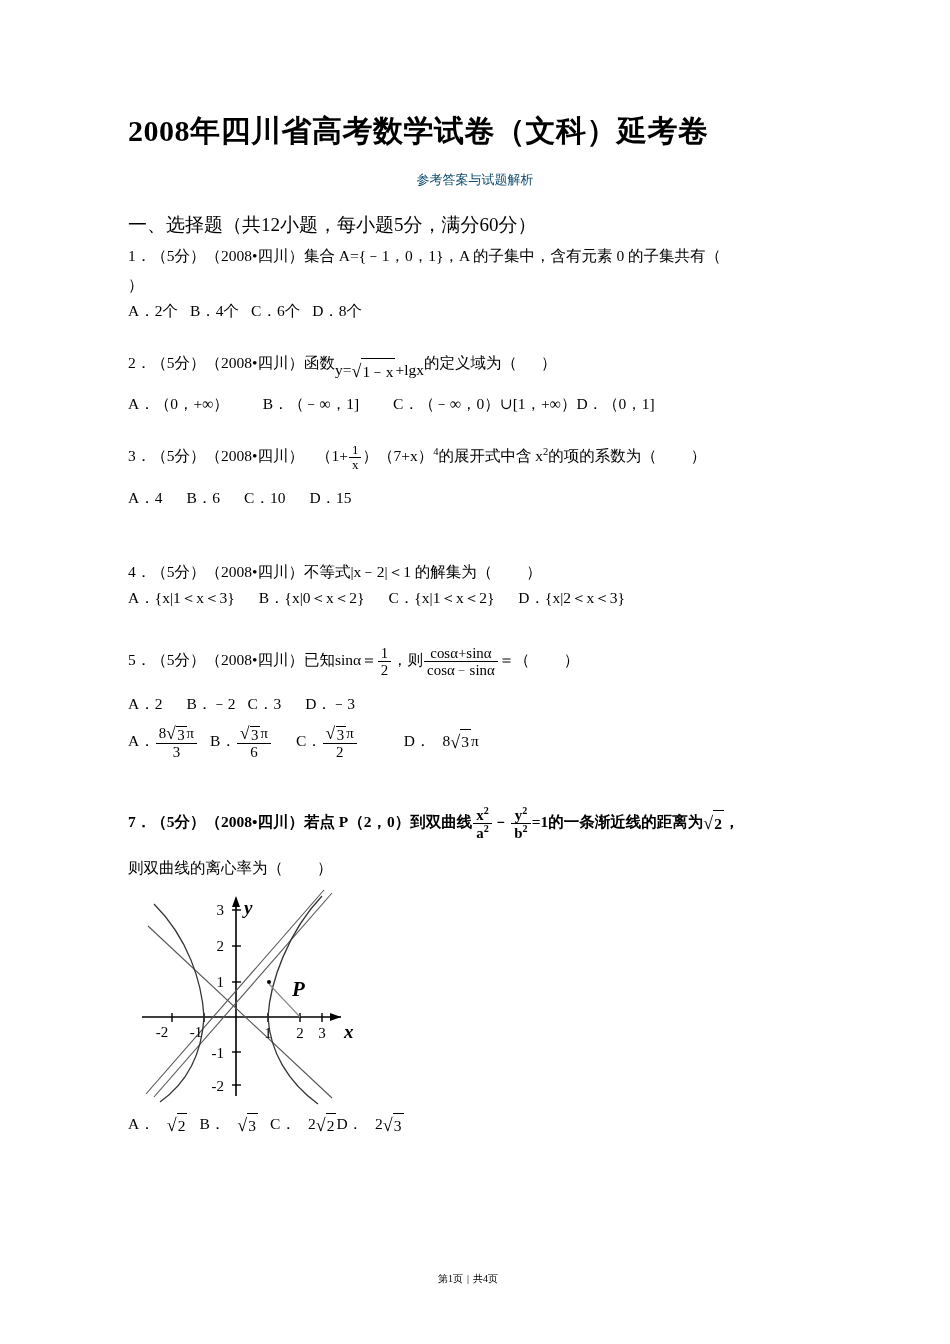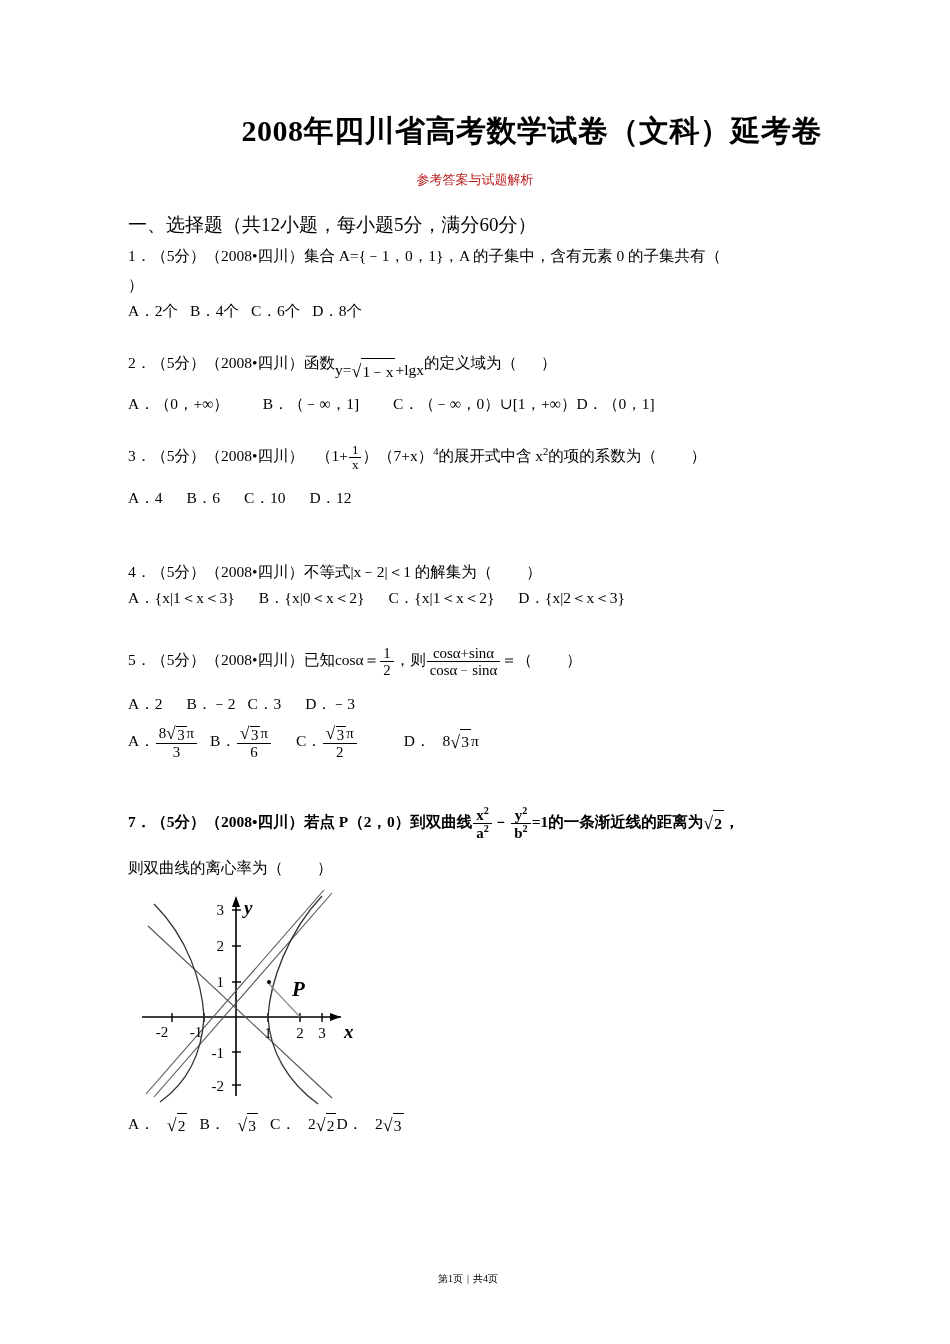--- a/index.html
+++ b/index.html
@@ -19,35 +19,35 @@
     position: absolute;
     left: 0; top: 0;
     width: 950px;
     height: 1344px;
     box-sizing: border-box;
     padding: 0 128px;
   }
 
   
   .doc-title {
-    text-align: right;
+    text-align: left;
     font-size: 30px;
     font-weight: bold;
     letter-spacing: 0.5px;
     margin: 0;
     padding-top: 112px;
     line-height: 1.25;
     font-family: "Liberation Serif", "DejaVu Serif", serif;
   }
   .doc-subtitle {
     text-align: center;
     font-size: 13px;
     margin: 0;
     padding-top: 21px;
-    color: #b91c1c;
+    color: #0c4a6e;
   }
 
   
   .section-head {
     font-size: 19px;
     margin-top: 21px;
     line-height: 1.55;
   }
   .q {
     font-size: 15.5px;
@@ -153,32 +153,32 @@
     <span>2．</span><span>（5分）</span><span>（2008•四川）</span><span>函数</span><span class="mathline drop"><span>y=</span><span class="sqrt"><span class="rad">√</span><span class="bar">1﹣x</span></span><span>+lgx</span></span><span>的定义域为（</span><span class="sp-2"></span><span>）</span>
   </div>
   <div class="opts opts-sp">
     <span class="opt"><span>A．</span><span>（0，+∞）</span></span><span class="sp-3"></span><span class="opt"><span>B．</span><span>（﹣∞，1]</span></span><span class="sp-3"></span><span class="opt"><span>C．</span><span>（﹣∞，0）∪[1，+∞）</span></span><span class="opt"><span>D．</span><span>（0，1]</span></span>
   </div>
 
   <div class="q q-gap-xl">
     <span>3．</span><span>（5分）</span><span>（2008•四川）</span><span class="sp-1"></span><span class="mathline"><span>（1+</span><span class="frac frac-sm"><span class="num">1</span><span class="den">x</span></span><span>）（7+x）</span><sup class="sm">4</sup></span><span>的展开式中含 x</span><sup class="sm">2</sup><span>的项的系数为（</span><span class="sp-3"></span><span>）</span>
   </div>
   <div class="opts opts-sp">
-    <span class="opt"><span>A．</span><span>4</span></span><span class="sp-2"></span><span class="opt"><span>B．</span><span>6</span></span><span class="sp-2"></span><span class="opt"><span>C．</span><span>10</span></span><span class="sp-2"></span><span class="opt"><span>D．</span><span>12</span></span>
+    <span class="opt"><span>A．</span><span>4</span></span><span class="sp-2"></span><span class="opt"><span>B．</span><span>6</span></span><span class="sp-2"></span><span class="opt"><span>C．</span><span>10</span></span><span class="sp-2"></span><span class="opt"><span>D．</span><span>15</span></span>
   </div>
 
   <div class="q" style="margin-top:48px;">
     <span>4．</span><span>（5分）</span><span>（2008•四川）</span><span>不等式|x﹣2|＜1 的解集为（</span><span class="sp-3"></span><span>）</span>
   </div>
   <div class="opts">
     <span class="opt"><span>A．</span><span>{x|1＜x＜3}</span></span><span class="sp-2"></span><span class="opt"><span>B．</span><span>{x|0＜x＜2}</span></span><span class="sp-2"></span><span class="opt"><span>C．</span><span>{x|1＜x＜2}</span></span><span class="sp-2"></span><span class="opt"><span>D．</span><span>{x|2＜x＜3}</span></span>
   </div>
 
   <div class="q" style="margin-top:34px;">
-    <span>5．</span><span>（5分）</span><span>（2008•四川）</span><span>已知</span><span class="mathline"><span>cosα＝</span><span class="frac"><span class="num">1</span><span class="den">2</span></span><span>，则</span><span class="frac"><span class="num">cosα+sinα</span><span class="den">cosα﹣sinα</span></span><span>＝（</span></span><span class="sp-3"></span><span>）</span>
+    <span>5．</span><span>（5分）</span><span>（2008•四川）</span><span>已知</span><span class="mathline"><span>sinα＝</span><span class="frac"><span class="num">1</span><span class="den">2</span></span><span>，则</span><span class="frac"><span class="num">cosα+sinα</span><span class="den">cosα﹣sinα</span></span><span>＝（</span></span><span class="sp-3"></span><span>）</span>
   </div>
   <div class="opts opts-sp">
     <span class="opt"><span>A．</span><span>2</span></span><span class="sp-2"></span><span class="opt"><span>B．</span><span>﹣2</span></span><span class="sp-1"></span><span class="opt"><span>C．</span><span>3</span></span><span class="sp-2"></span><span class="opt"><span>D．</span><span>﹣3</span></span>
   </div>
 
   <div class="opts" style="margin-top:8px;">
     <span class="opt"><span>A．</span><span class="frac"><span class="num"><span>8</span><span class="sqrt"><span class="rad">√</span><span class="bar">3</span></span><span>π</span></span><span class="den">3</span></span></span><span class="sp-1"></span><span class="opt"><span>B．</span><span class="frac"><span class="num"><span></span><span class="sqrt"><span class="rad">√</span><span class="bar">3</span></span><span>π</span></span><span class="den">6</span></span></span><span class="sp-2"></span><span class="opt"><span>C．</span><span class="frac"><span class="num"><span></span><span class="sqrt"><span class="rad">√</span><span class="bar">3</span></span><span>π</span></span><span class="den">2</span></span></span><span class="sp-4"></span><span class="opt"><span>D．</span><span class="sp-1"></span><span>8</span><span class="sqrt"><span class="rad">√</span><span class="bar">3</span></span><span>π</span></span>
   </div>
 
   <div class="q" style="margin-top:46px;font-weight:bold;">

